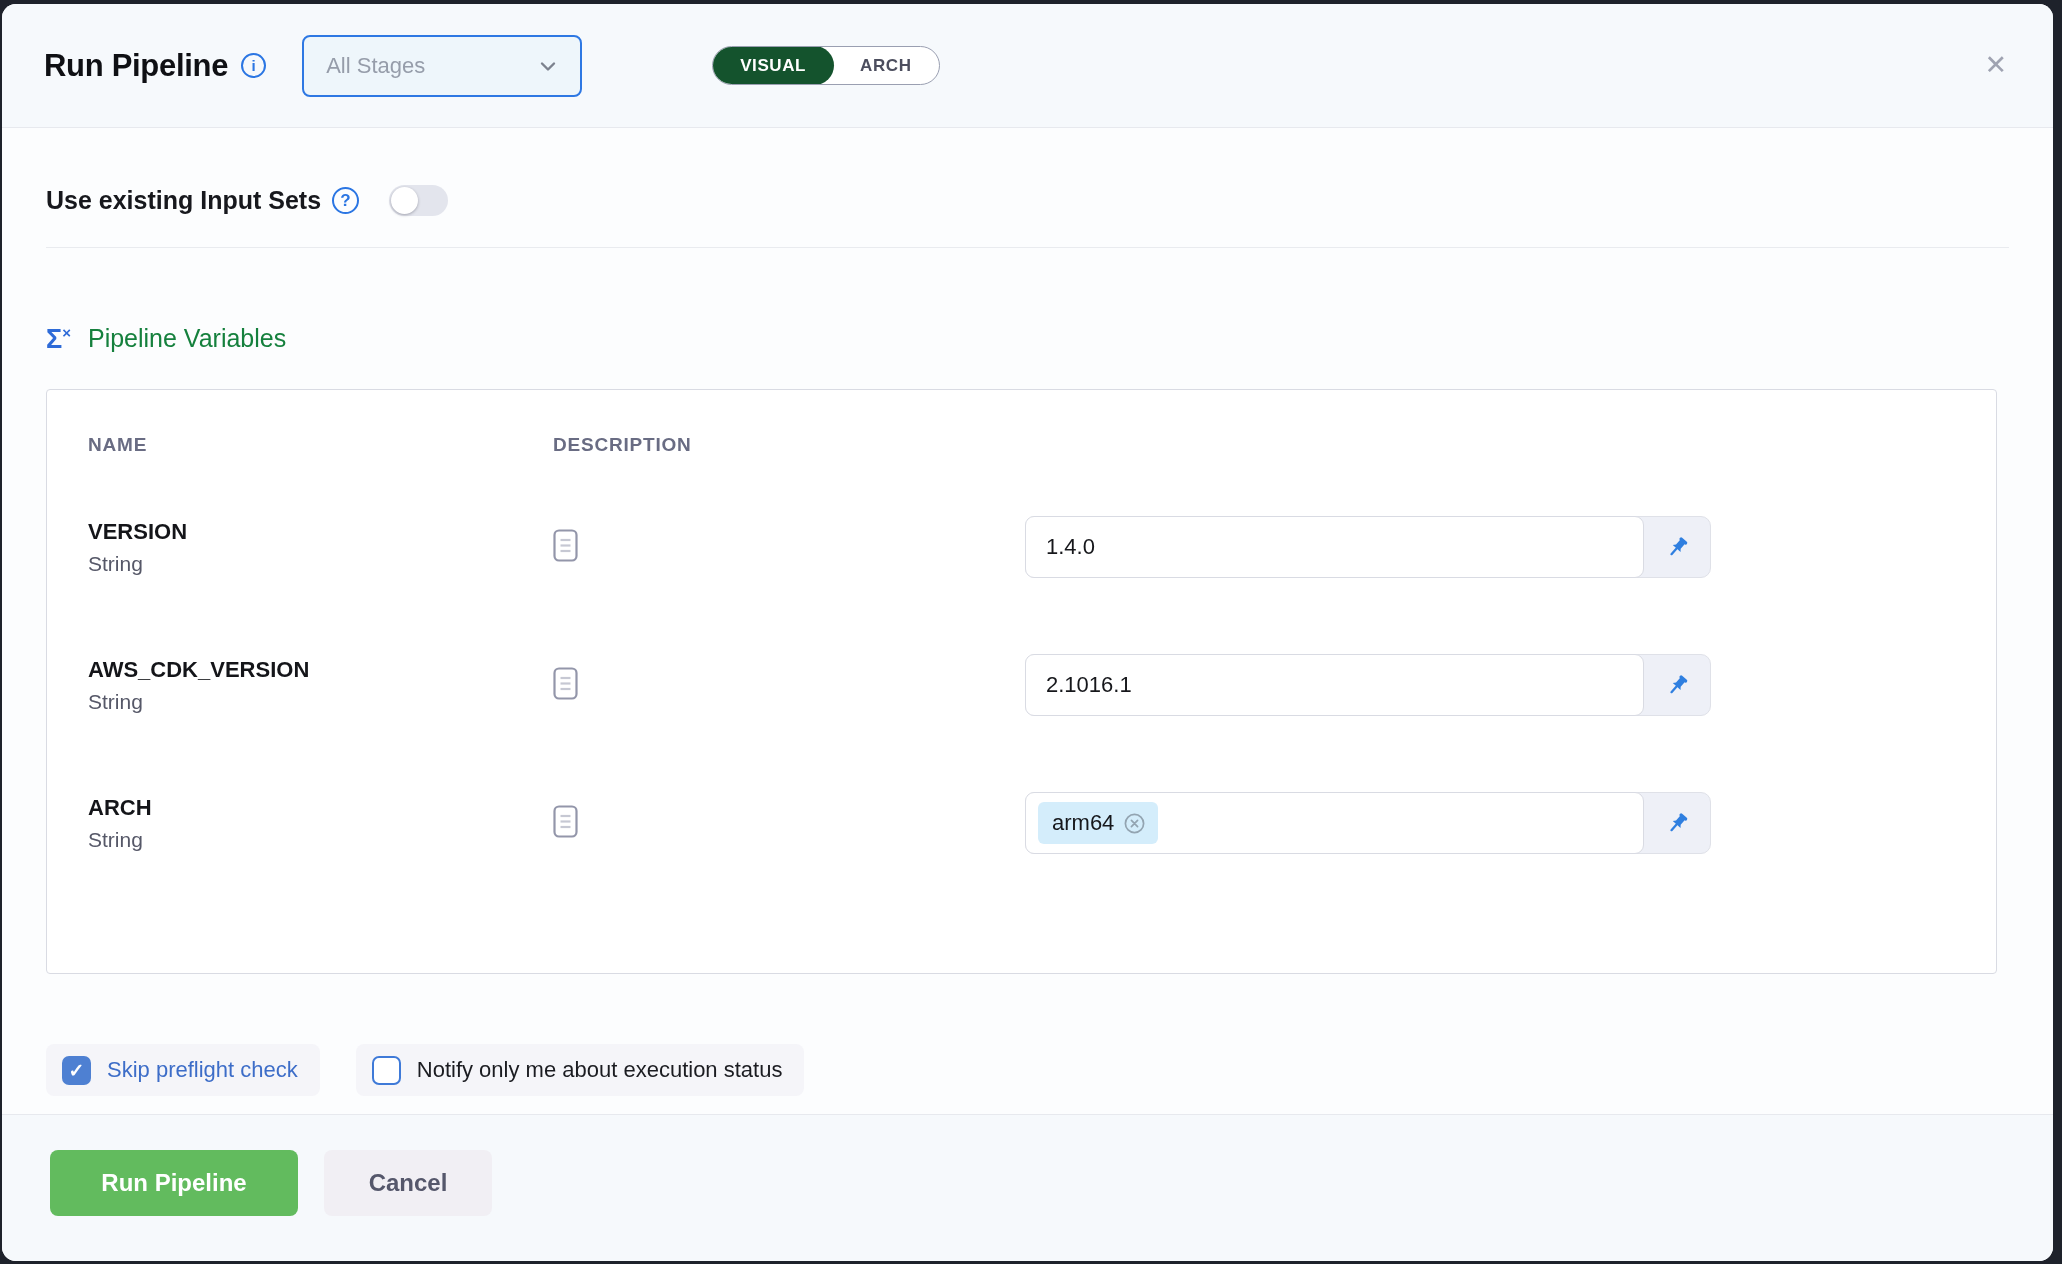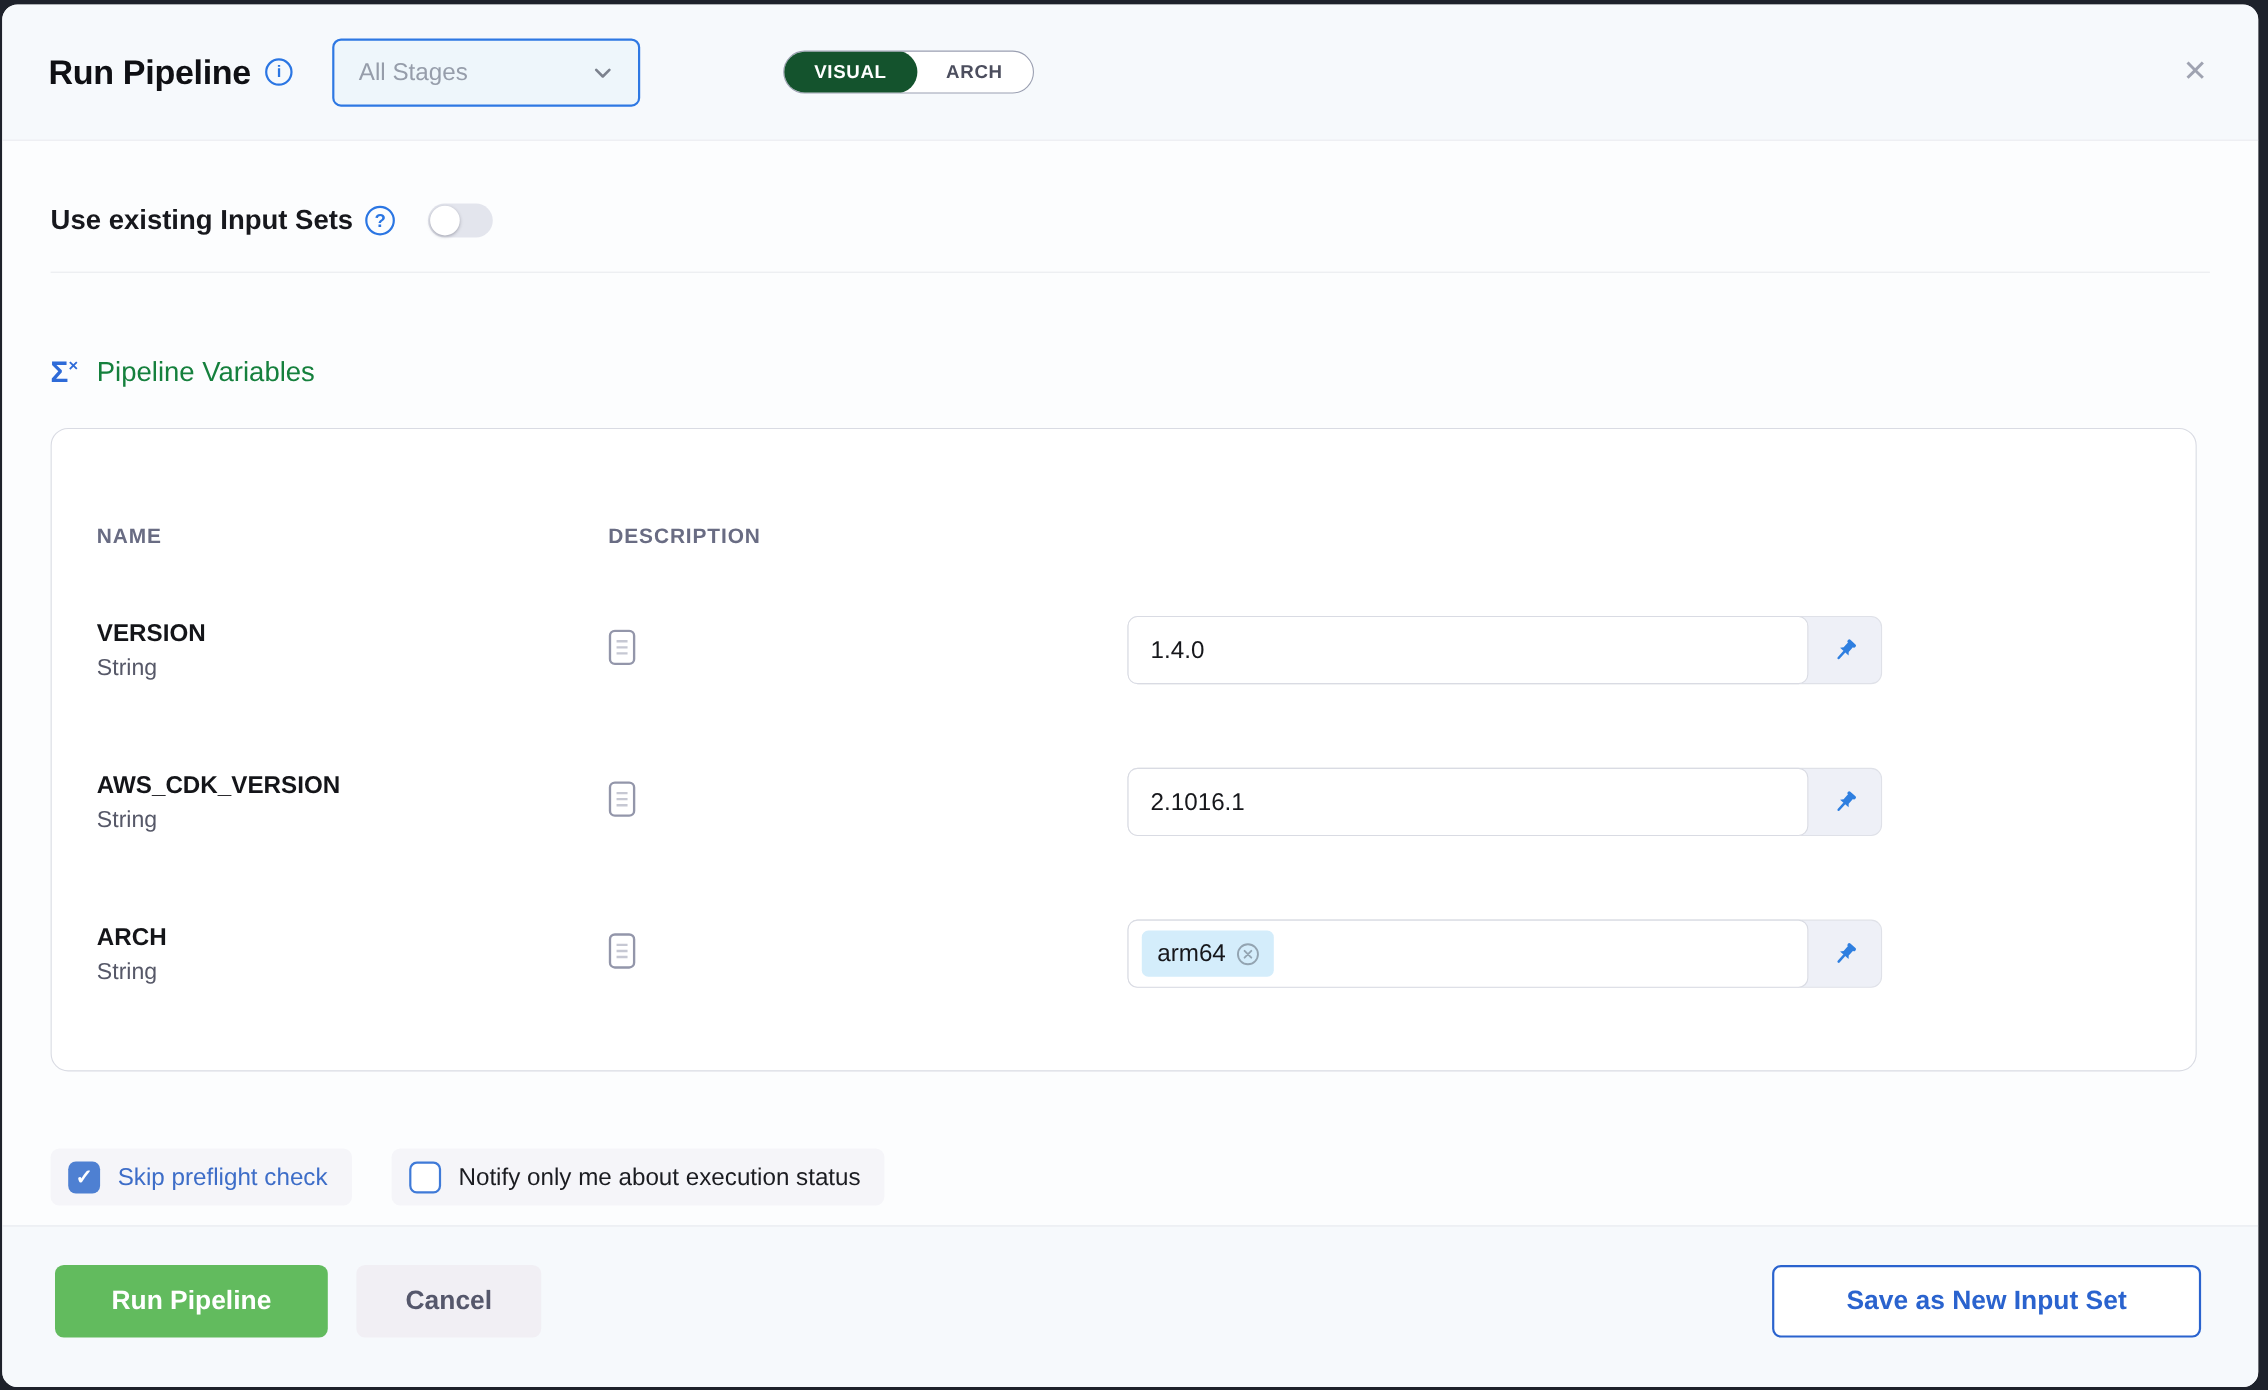--- a/index.html
+++ b/index.html
@@ -76,22 +76,22 @@
     box-shadow:0 1px 3px rgba(40,41,61,0.35);
   }
   .divider { height:1px; background:#e9ebef; margin:31px 44px 0 0; }
   .pv-heading { margin-top:76px; display:flex; align-items:center; }
   .sigma-icon { font-size:27px; font-weight:600; color:#2e6bd8; line-height:1; }
   .sigma-icon sup { font-size:15px; font-weight:700; vertical-align:super; }
   .pv-title { font-size:25px; color:#15803d; margin-left:17px; }
   
   .var-card {
     margin:36px 56px 0 0; height:585px;
-    background:#ffffff; border:1px solid #d9dbe3; border-radius:16px;
-    padding:88px 0 0 41px;
+    background:#ffffff; border:1px solid #d9dbe3; border-radius:4px;
+    padding:44px 0 0 41px;
   }
   .grid-row { display:grid; grid-template-columns:465px 472px 1fr; align-items:center; }
   .grid-head { align-items:start; margin-bottom:60px; }
   .col-h {
     font-size:19px; font-weight:700; color:#696c83; letter-spacing:0.8px;
   }
   .var-row { margin-bottom:76px; min-height:62px; }
   .var-name { font-size:22px; font-weight:700; color:#141519; line-height:1.25; }
   .var-type { font-size:21px; color:#565868; margin-top:6px; }
   .desc-cell { align-self:center; }
@@ -308,16 +308,15 @@
         <span class="opt-label dark">Notify only me about execution status</span>
       </div>
     </div>
 
   </div>
 
   <div class="footer">
     <button class="btn btn-run">Run Pipeline</button>
     <button class="btn btn-cancel">Cancel</button>
     <div class="spacer"></div>
-    <button class="btn btn-save">Save as New Input Set</button>
   </div>
 
 </div>
 
 </body></html>

